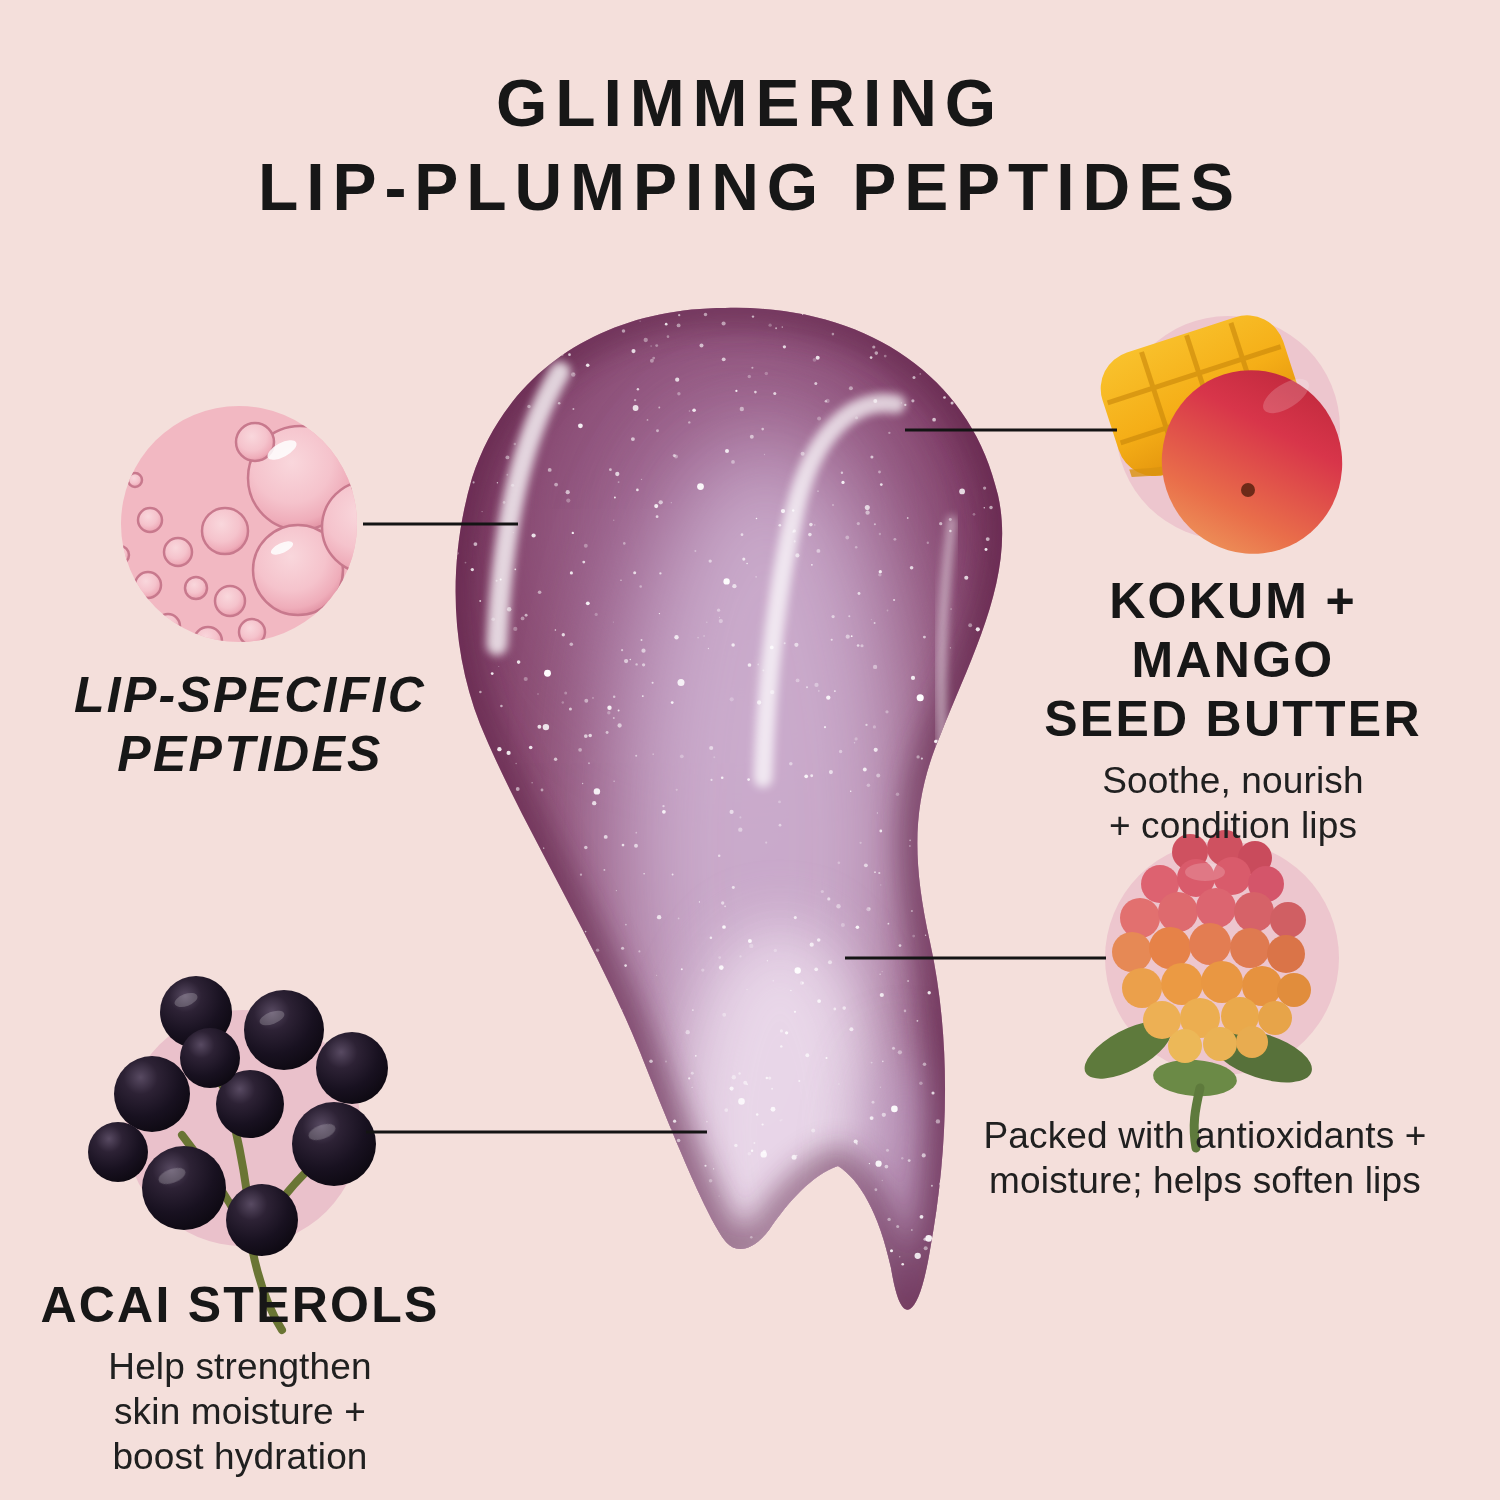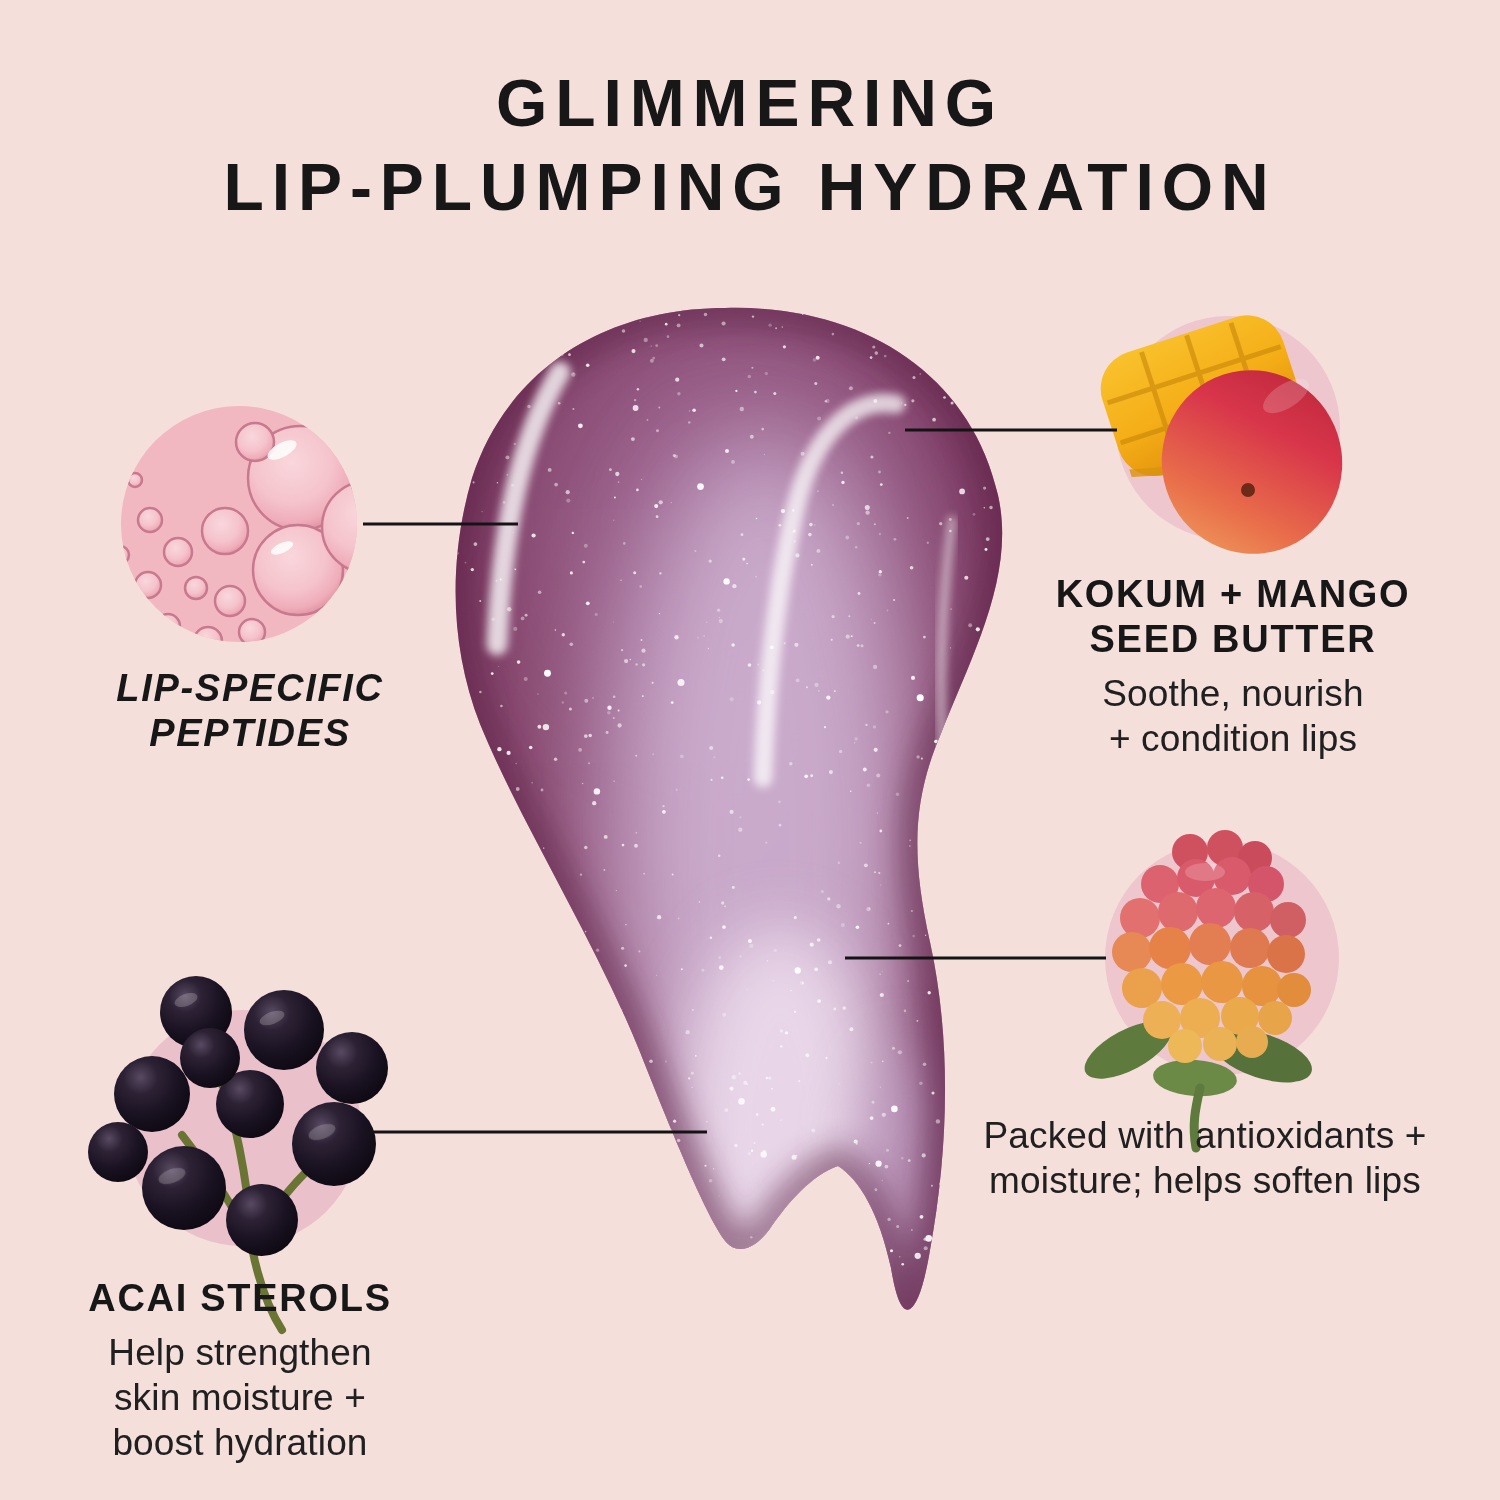--- a/index.html
+++ b/index.html
@@ -8,21 +8,21 @@
     background:#f4dfdb;font-family:"Liberation Sans",sans-serif;color:#1b1b1b;
   }
   .art{position:absolute;left:0;top:0;}
   .title{
     position:absolute;top:62px;left:0;width:1500px;text-align:center;
     font-weight:700;font-size:66px;line-height:1.27;letter-spacing:.12em;
     color:#171717;
   }
   .ing-label{position:absolute;text-align:center;}
   .ing-name{
-    font-weight:700;font-size:38px;line-height:1.18;letter-spacing:.045em;
+    font-weight:700;font-size:50px;line-height:1.18;letter-spacing:.045em;
     white-space:pre-line;color:#171717;
   }
   .ing-desc{
     font-weight:400;font-size:37px;line-height:1.22;letter-spacing:.004em;
     margin-top:9px;white-space:pre-line;color:#202020;
   }
   .label-peptides{left:30px;top:666px;width:440px;font-style:italic;}
   .label-kokum{left:1003px;top:572px;width:460px;}
   .label-acai{left:20px;top:1276px;width:440px;}
   .label-cloudberry{left:955px;top:1104px;width:500px;}
@@ -988,21 +988,21 @@
     <g stroke="#141414" stroke-width="3.2">
       <line x1="363" y1="524" x2="518" y2="524"></line>
       <line x1="905" y1="430" x2="1117" y2="430"></line>
       <line x1="366" y1="1132" x2="707" y2="1132"></line>
       <line x1="845" y1="958" x2="1106" y2="958"></line>
     </g>
   </svg>
 
   <div class="title">
     <div>GLIMMERING</div>
-    <div>LIP-PLUMPING HYDRATION</div>
+    <div>LIP-PLUMPING PEPTIDES</div>
   </div>
 
   <div class="ing-label label-peptides">
     <div class="ing-name">LIP-SPECIFIC
 PEPTIDES</div>
   </div>
 
   <div class="ing-label label-kokum">
     <div class="ing-name">KOKUM + MANGO
 SEED BUTTER</div>

